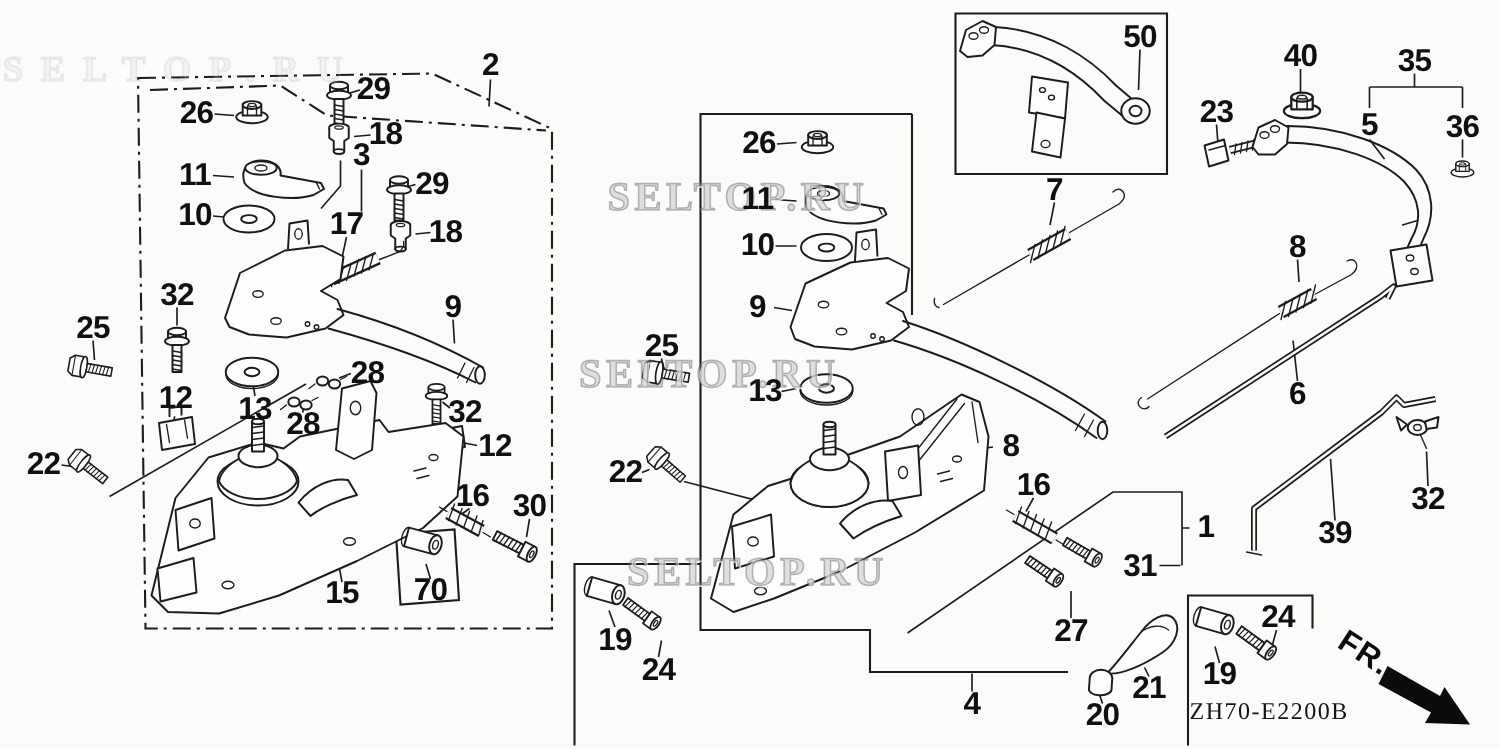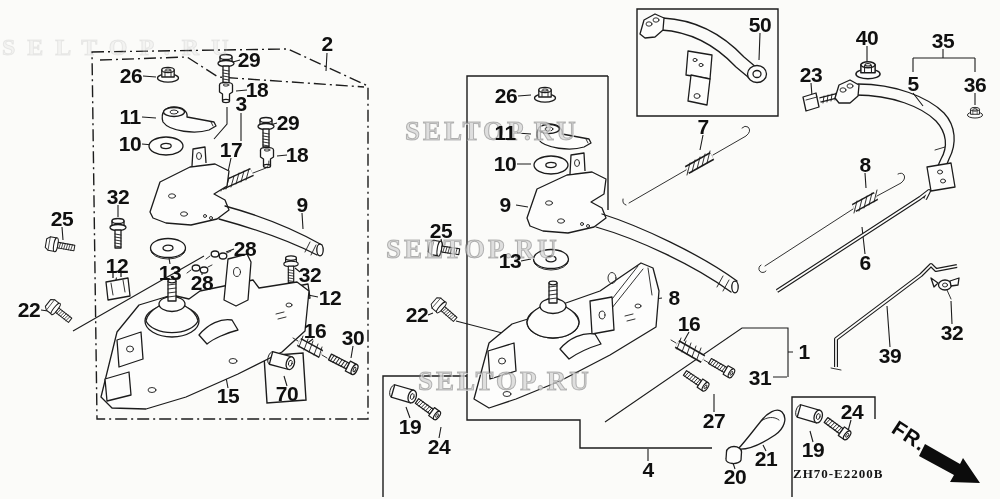--- a/index.html
+++ b/index.html
@@ -19,21 +19,21 @@
   .callout{position:absolute;transform:translate(-50%,-50%);font-weight:bold;font-size:21px;
            color:#101010;letter-spacing:-0.5px;white-space:nowrap;}
   .wm{position:absolute;font-family:"Liberation Serif",serif;font-weight:bold;font-size:27px;
       letter-spacing:3px;color:rgba(150,150,150,0.30);-webkit-text-stroke:1px rgba(105,105,105,0.45);
       text-shadow:1px 1px 0 rgba(255,255,255,0.75);white-space:nowrap;}
   .wm-faint{left:2px;top:34px;opacity:0.28;letter-spacing:12px;font-size:24px;}
   .wm-1{left:405px;top:116px;}
   .wm-2{left:386px;top:234px;}
   .wm-3{left:418px;top:366px;}
   .code{position:absolute;left:793px;top:466px;font-family:"Liberation Serif",serif;
-        font-weight:700;font-size:13px;letter-spacing:1px;color:#151515;}
+        font-weight:400;font-size:16px;letter-spacing:1px;color:#151515;}
   .fr{position:absolute;left:891px;top:424px;font-weight:bold;font-size:21px;color:#0c0c0c;
       transform:rotate(33deg);letter-spacing:1px;}
 </style>
 </head>
 <body>
 
 <div id="stage">
 
 <svg width="1000" height="499" viewBox="0 0 1000 499">
   <defs>

